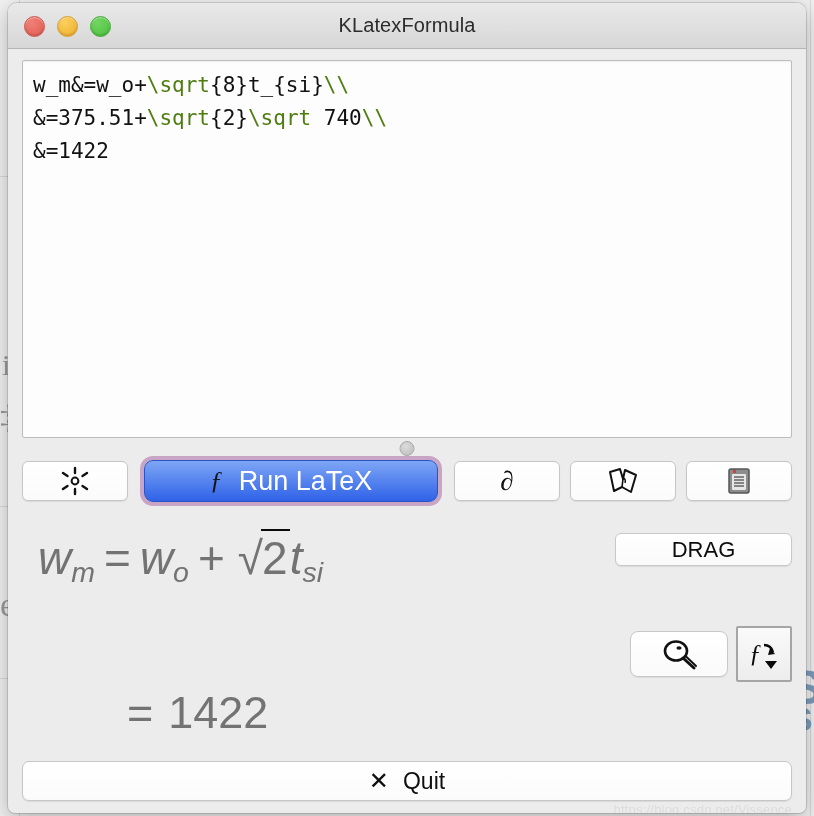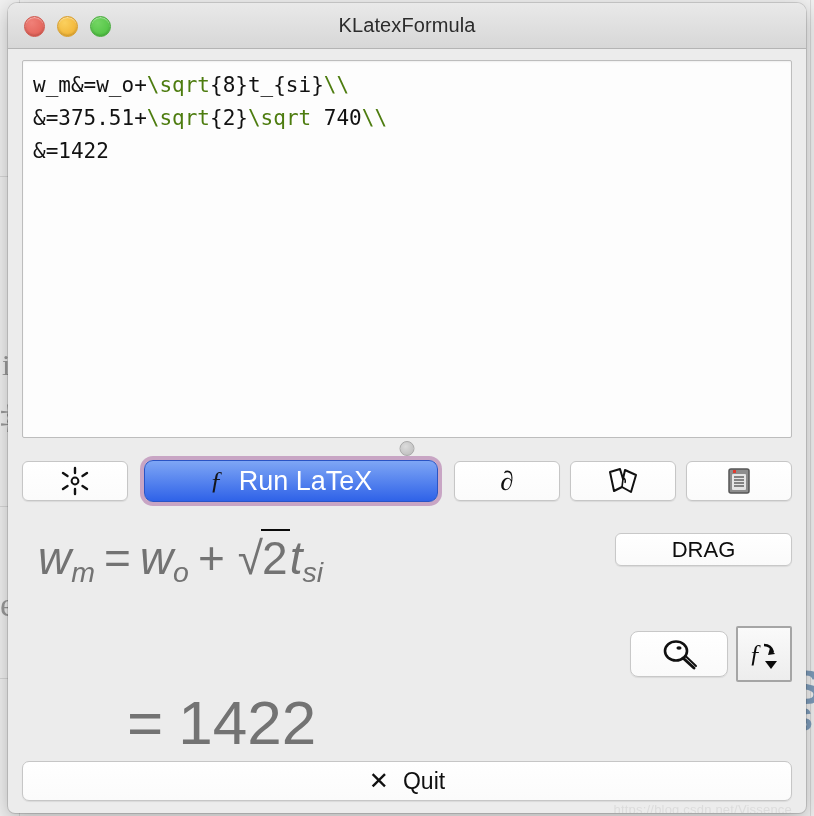--- a/index.html
+++ b/index.html
@@ -199,21 +199,21 @@
     overflow: hidden;
   }
   .formula-line {
     font-family: Liberation Sans, sans-serif;
     color: #737373;
     white-space: nowrap;
     text-align: center;
   }
   #fline1 { position: absolute; left: 16px;  top: 18px;  font-size: 46px; }
   #fline2 { position: absolute; left: 96px;  top: 100px; font-size: 46px; }
-  #fline3 { position: absolute; left: 96px;  top: 176px; font-size: 62px; }
+  #fline3 { position: absolute; left: 96px;  top: 176px; font-size: 45px; }
   .mi { font-style: italic; }
   .sub {
     font-style: italic;
     font-size: .62em;
     vertical-align: -.28em;
   }
   .radic { font-style: normal; }
   .sqrt2 {
     display: inline-block;
     border-top: 2px solid #0a0a0a;

